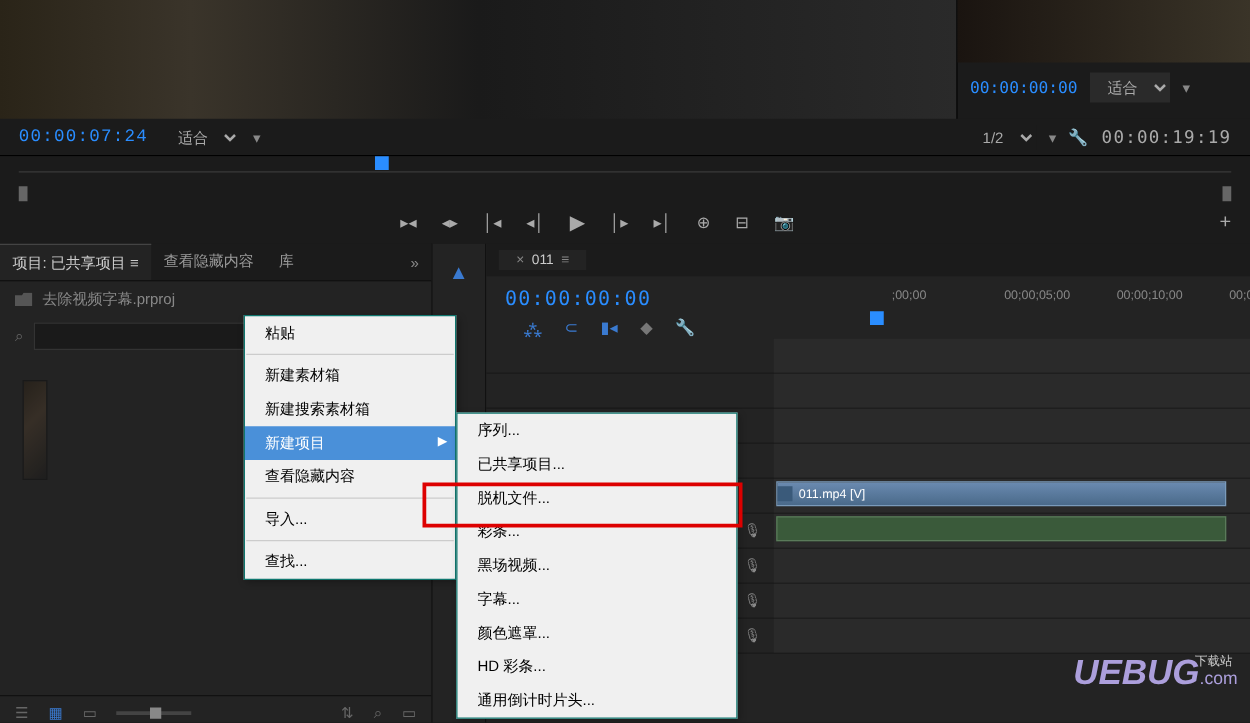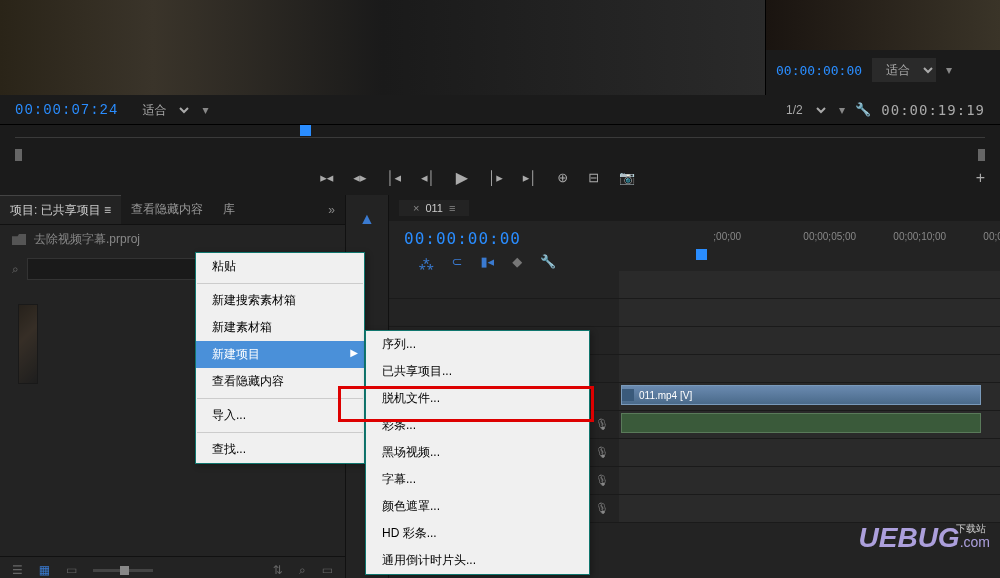--- a/index.html
+++ b/index.html
@@ -278,22 +278,22 @@
           </div>
           <div class="track-body"></div>
         </div>
     </div>
   </div>
 </div>
 
 <div class="context-menu menu1">
   <div class="cm-item">粘贴</div>
   <div class="cm-sep"></div>
+  <div class="cm-item">新建素材箱</div>
   <div class="cm-item">新建搜索素材箱</div>
-  <div class="cm-item">新建素材箱</div>
   <div class="cm-item highlighted"><span>新建项目</span><span class="cm-arrow">▶</span></div>
   <div class="cm-item">查看隐藏内容</div>
   <div class="cm-sep"></div>
   <div class="cm-item">导入...</div>
   <div class="cm-sep"></div>
   <div class="cm-item">查找...</div>
 </div>
 
 <div class="context-menu menu2">
   <div class="cm-item">序列...</div>

